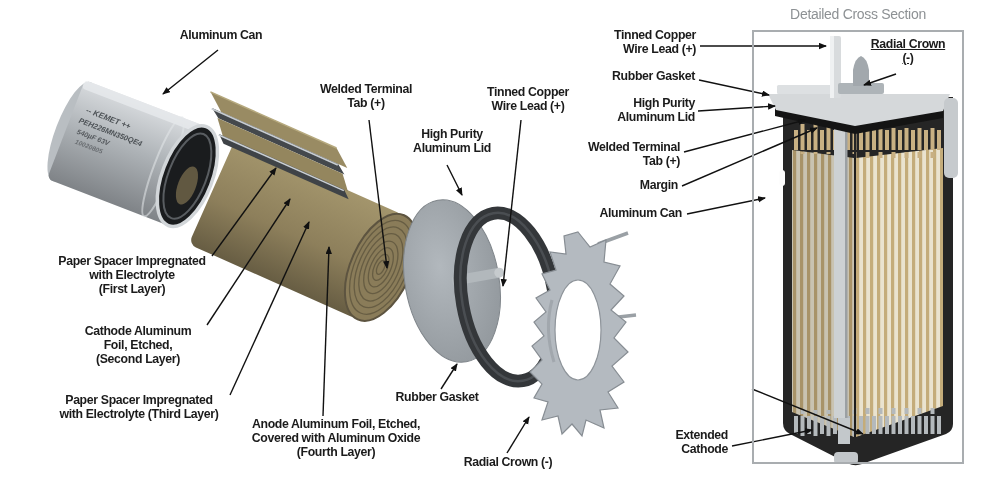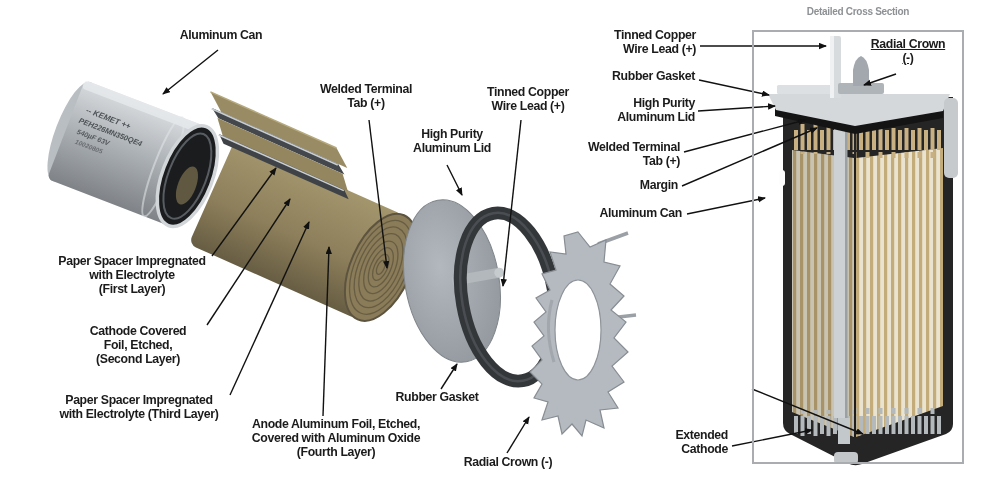--- a/index.html
+++ b/index.html
@@ -2,21 +2,21 @@
 <html><head>
 <meta charset="utf-8">
 <style>
   html,body{margin:0;padding:0;background:#ffffff;}
   #stage{position:relative;width:1000px;height:485px;background:#ffffff;overflow:hidden;
          font-family:"Liberation Sans", sans-serif;}
   .lbl{position:absolute;color:#1b1b1b;font-weight:700;font-size:12.3px;line-height:1.13;
        letter-spacing:-0.35px;white-space:pre-line;text-align:center;}
   .lbl.right{text-align:right;}
   .ctr{transform:translateX(-50%);}
-  #cs-title{position:absolute;color:#8d9194;font-weight:700;font-size:10px;
+  #cs-title{position:absolute;color:#8d9194;font-weight:400;font-size:14px;
             letter-spacing:-0.3px;transform:translateX(-50%);}
   #cs-frame{position:absolute;left:752px;top:30px;width:212px;height:434px;
             border:2px solid #a9adb0;box-sizing:border-box;}
   svg{position:absolute;left:0;top:0;}
 </style>
 </head>
 <body>
 
 <div id="stage">
 
@@ -169,21 +169,21 @@
 Tab (+)</div>
 <div class="lbl ctr" style="left:452px;top:128px;">High Purity
 Aluminum Lid</div>
 <div class="lbl ctr" style="left:528px;top:86px;">Tinned Copper
 Wire Lead (+)</div>
 <div class="lbl ctr" style="left:437px;top:391px;">Rubber Gasket</div>
 <div class="lbl ctr" style="left:508px;top:456px;">Radial Crown (-)</div>
 <div class="lbl ctr" style="left:132px;top:255px;">Paper Spacer Impregnated
 with Electrolyte
 (First Layer)</div>
-<div class="lbl ctr" style="left:138px;top:325px;">Cathode Covered
+<div class="lbl ctr" style="left:138px;top:325px;">Cathode Aluminum
 Foil, Etched,
 (Second Layer)</div>
 <div class="lbl ctr" style="left:139px;top:394px;">Paper Spacer Impregnated
 with Electrolyte (Third Layer)</div>
 <div class="lbl ctr" style="left:336px;top:418px;">Anode Aluminum Foil, Etched,
 Covered with Aluminum Oxide
 (Fourth Layer)</div>
 
 <div class="lbl right" style="right:304px;top:29px;">Tinned Copper
 Wire Lead (+)</div>

